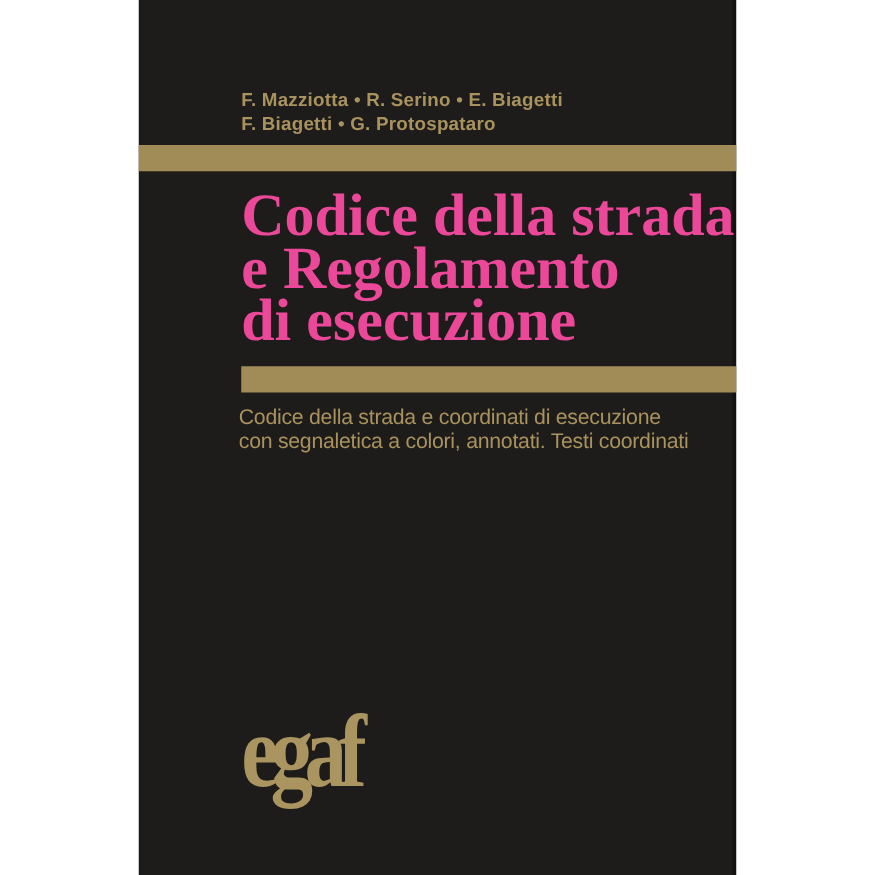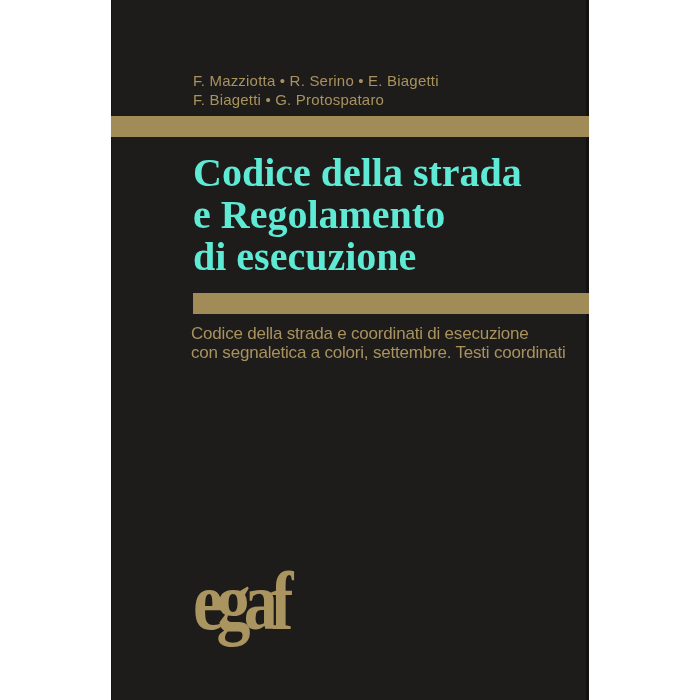--- a/index.html
+++ b/index.html
@@ -22,21 +22,21 @@
     height: 700px;
     background: #1e1c1a;
     box-shadow: inset -3px 0 0 rgba(0,0,0,0.35), inset 1px 0 0 rgba(0,0,0,0.25);
   }
   .authors {
     position: absolute;
     left: 82px;
     top: 71px;
     font-size: 15px;
     line-height: 19px;
-    font-weight: normal;
+    font-weight: bold;
     letter-spacing: 0.2px;
     color: #a8925e;
     white-space: nowrap;
   }
   .bar {
     position: absolute;
     background: #a18c58;
     height: 21px;
   }
   .bar-top {
@@ -49,23 +49,23 @@
     width: 396px;
     top: 293px;
   }
   .title {
     position: absolute;
     left: 82px;
     top: 152px;
     margin: 0;
     font-family: "Liberation Serif", serif;
     font-weight: bold;
-    font-size: 40px;
+    font-size: 48px;
     line-height: 42px;
-    color: #5eead4;
+    color: #ec4899;
     white-space: nowrap;
   }
   .title .tline { display: block; }
   .subtitle {
     position: absolute;
     left: 80px;
     top: 324px;
     font-size: 17px;
     line-height: 19.4px;
     letter-spacing: -0.2px;
@@ -103,19 +103,19 @@
     <h1 class="title">
       <span class="tline">Codice della strada</span>
       <span class="tline">e Regolamento</span>
       <span class="tline">di esecuzione</span>
     </h1>
 
     <div class="bar bar-mid"></div>
 
     <div class="subtitle">
       <div>Codice della strada e coordinati di esecuzione</div>
-      <div>con segnaletica a colori, settembre. Testi coordinati</div>
+      <div>con segnaletica a colori, annotati. Testi coordinati</div>
     </div>
 
     <div class="logo">egaf</div>
 
   </div>
 </div>
 
 </body></html>

